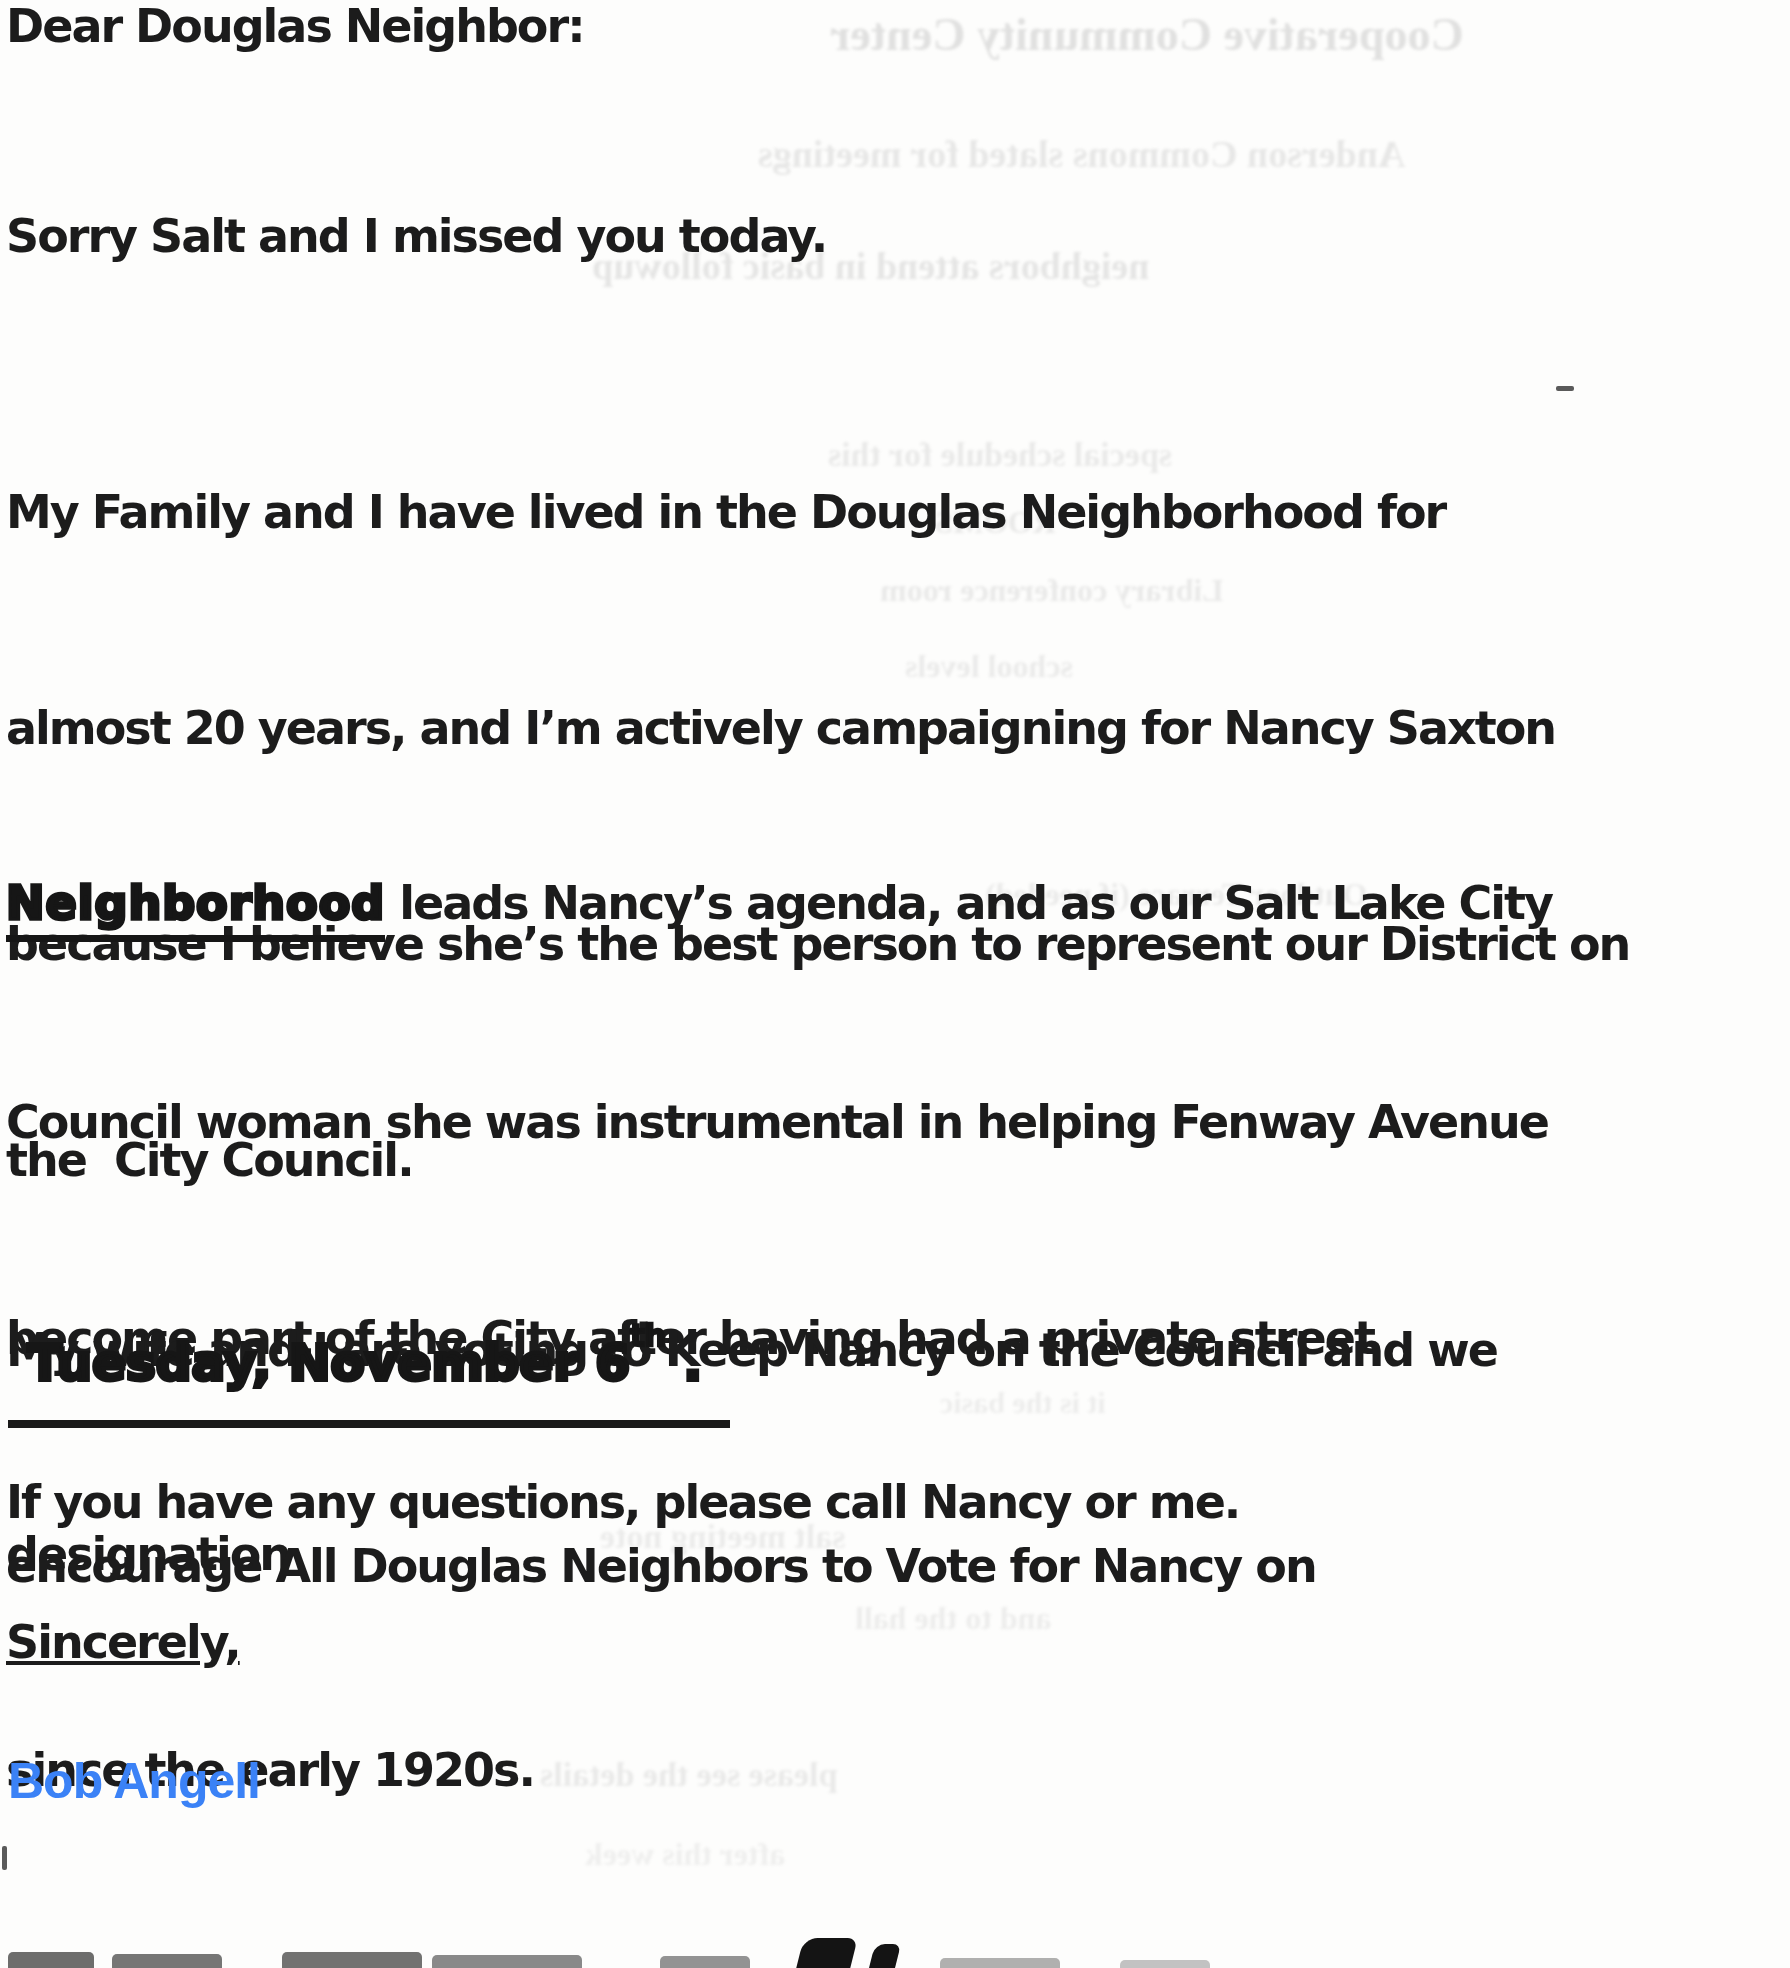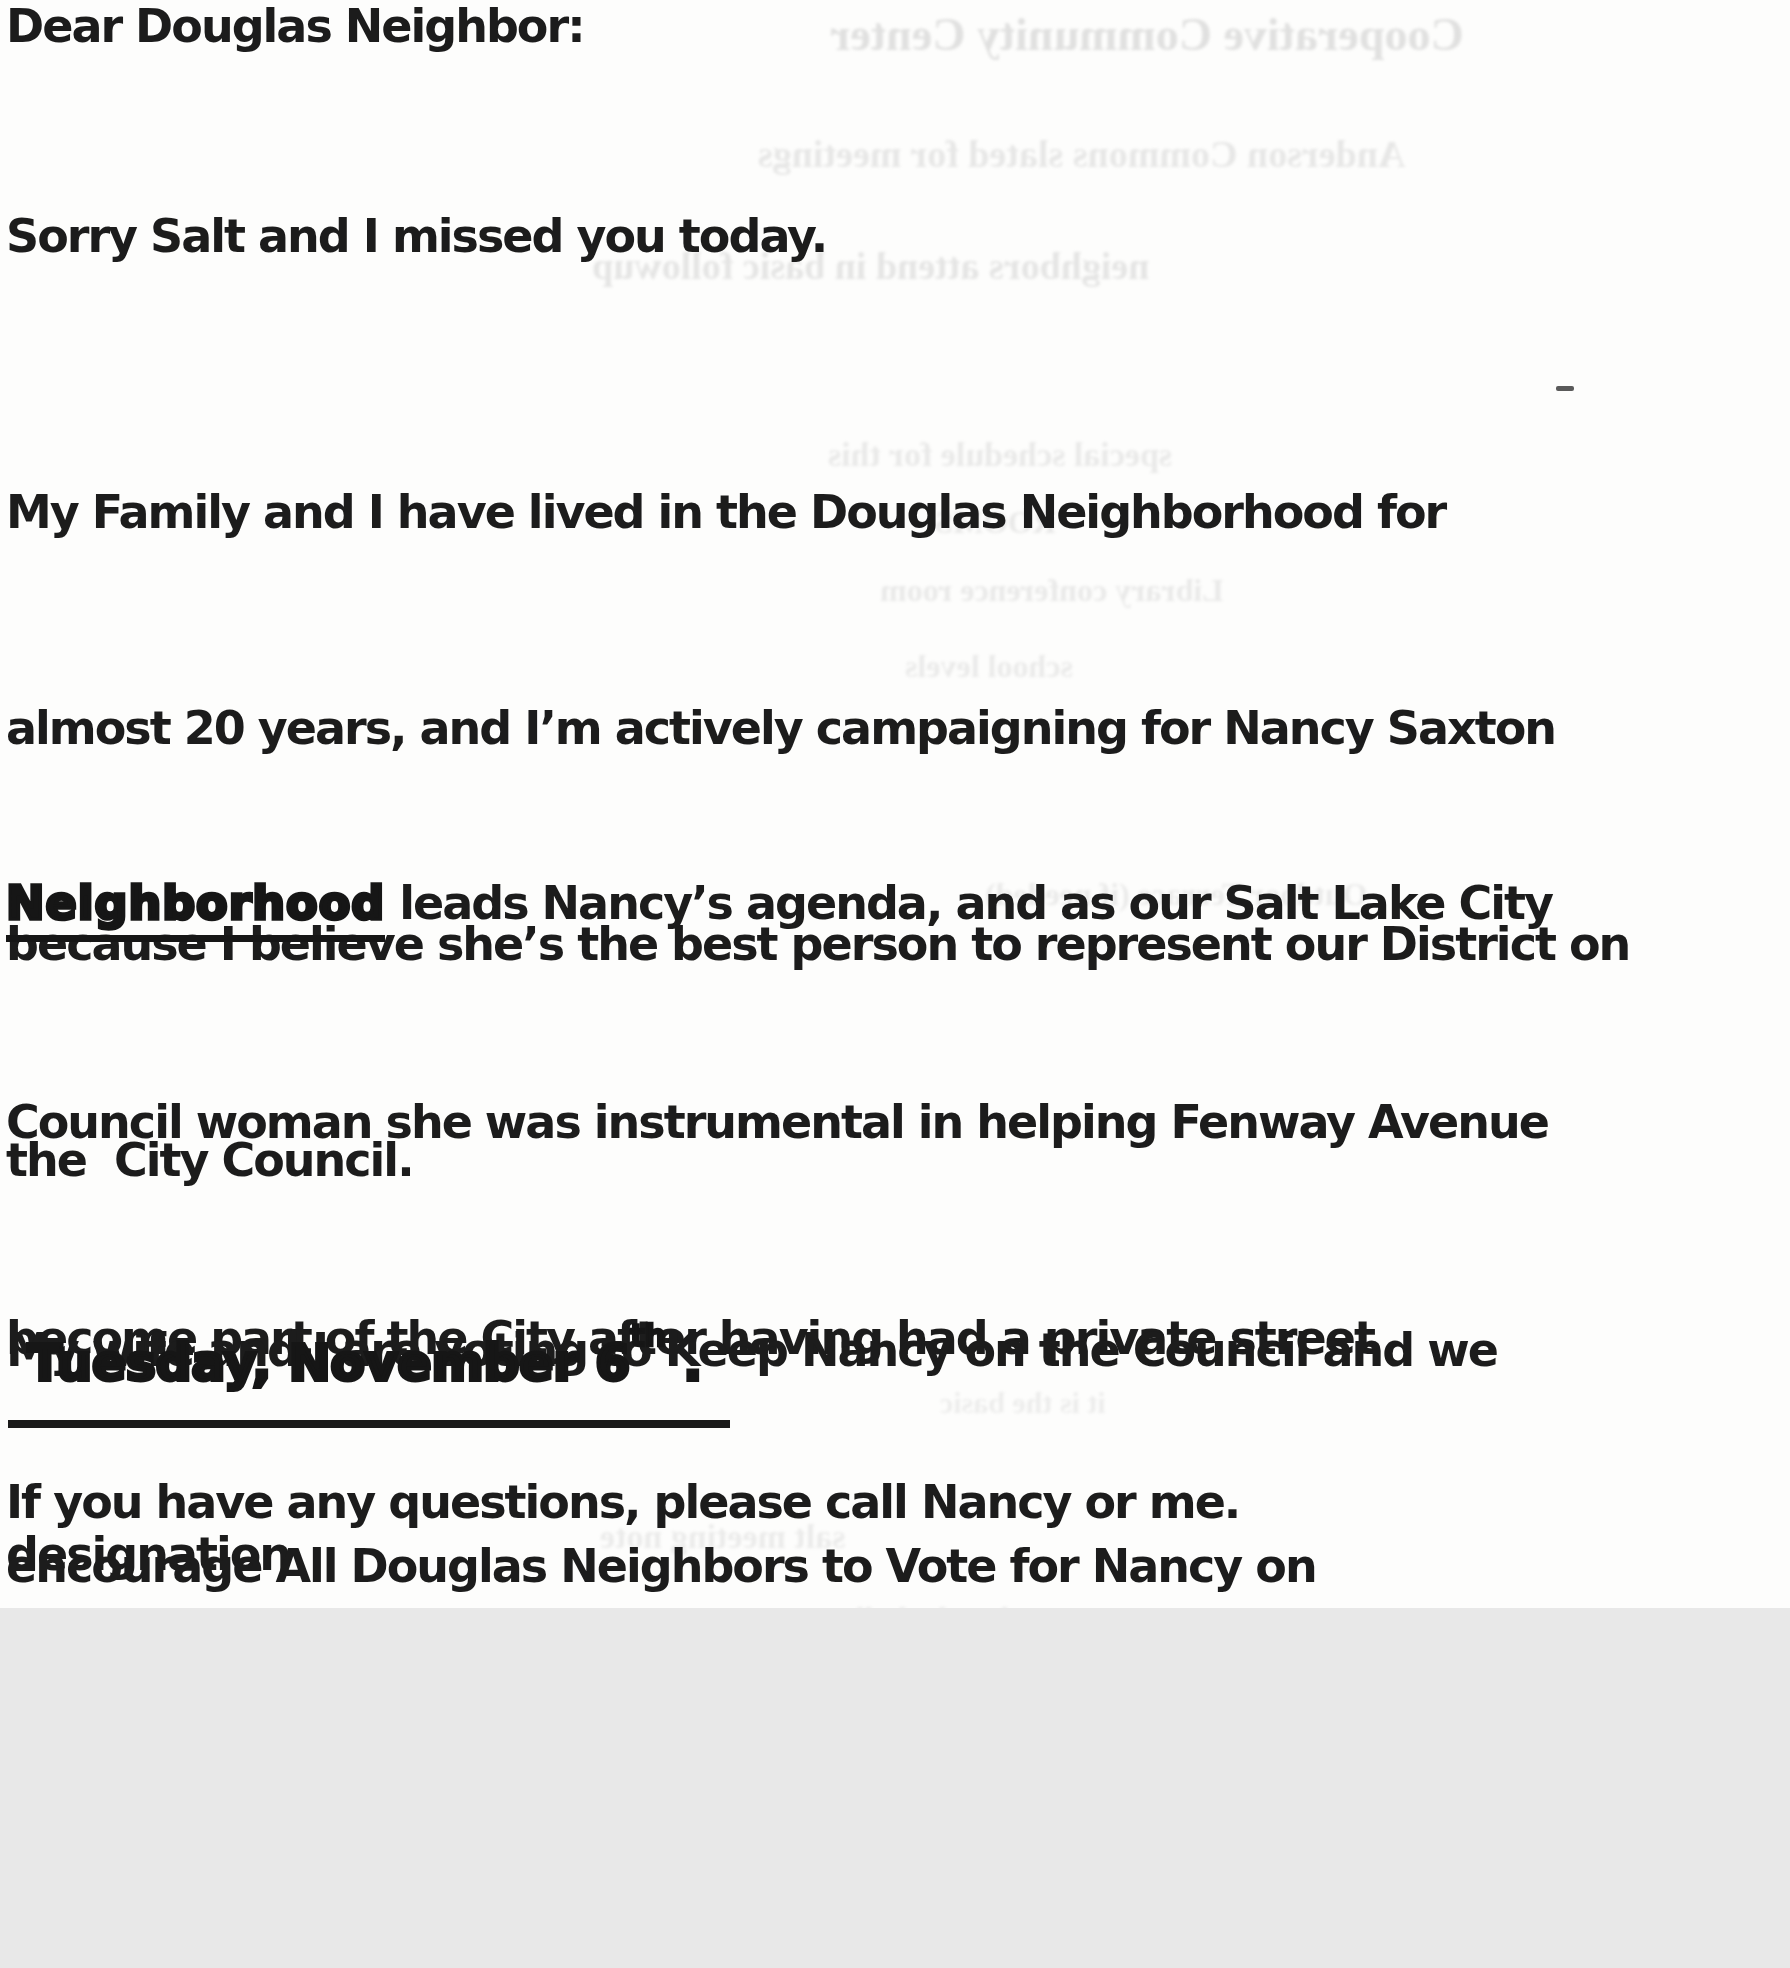--- a/index.html
+++ b/index.html
@@ -1,18 +1,18 @@
 <!DOCTYPE html>
 <html><head>
 <meta charset="utf-8">
 <style>
   html,body{margin:0;padding:0;background:#e8e8e8;}
   .page{
     position:relative;
-    width:1790px;height:1608px;
+    width:1790px;height:1968px;
     background:#fdfdfc;
     overflow:hidden;
     font-family:"Liberation Sans",sans-serif;
   }
   
   .btxt{
     position:absolute;left:6px;
     font-family:"DejaVu Sans","Liberation Sans",sans-serif;
     font-weight:700;
     font-size:46px;

